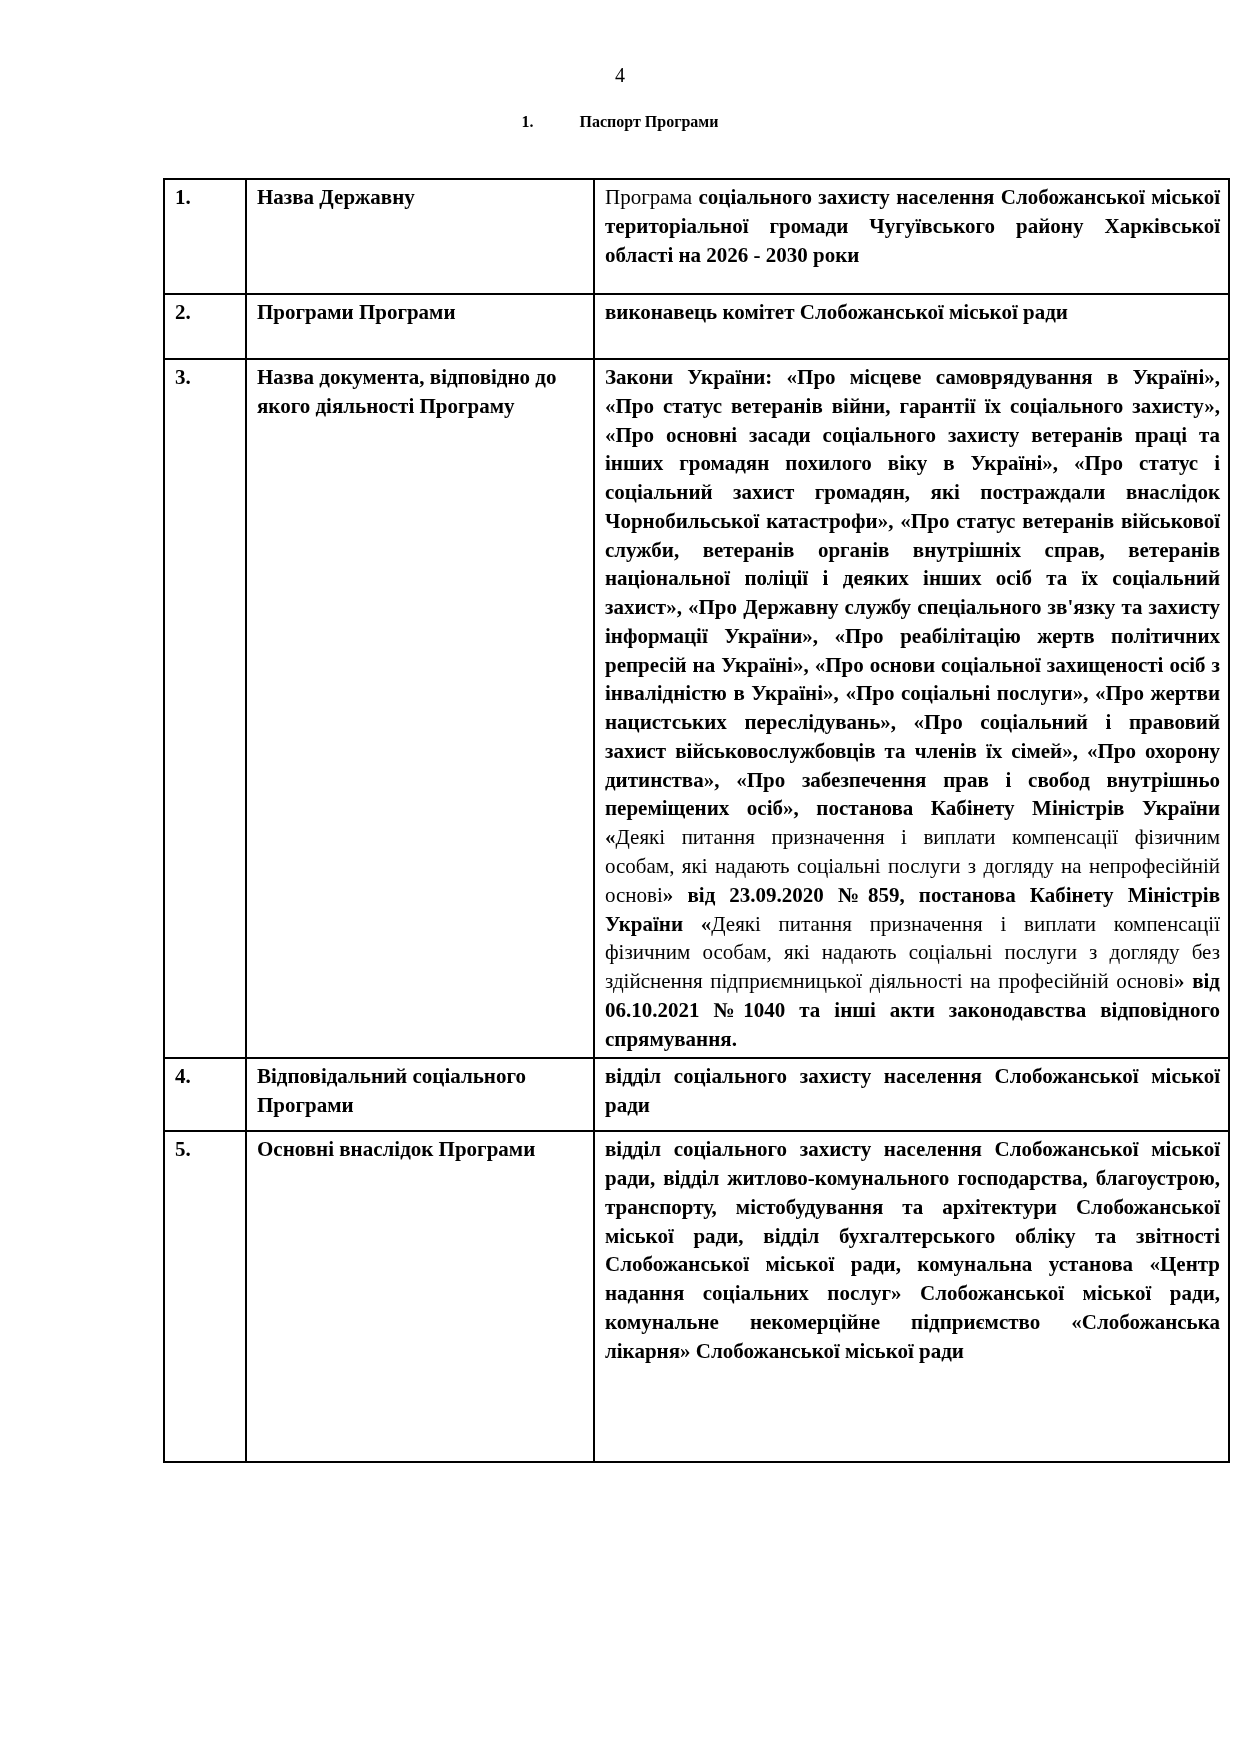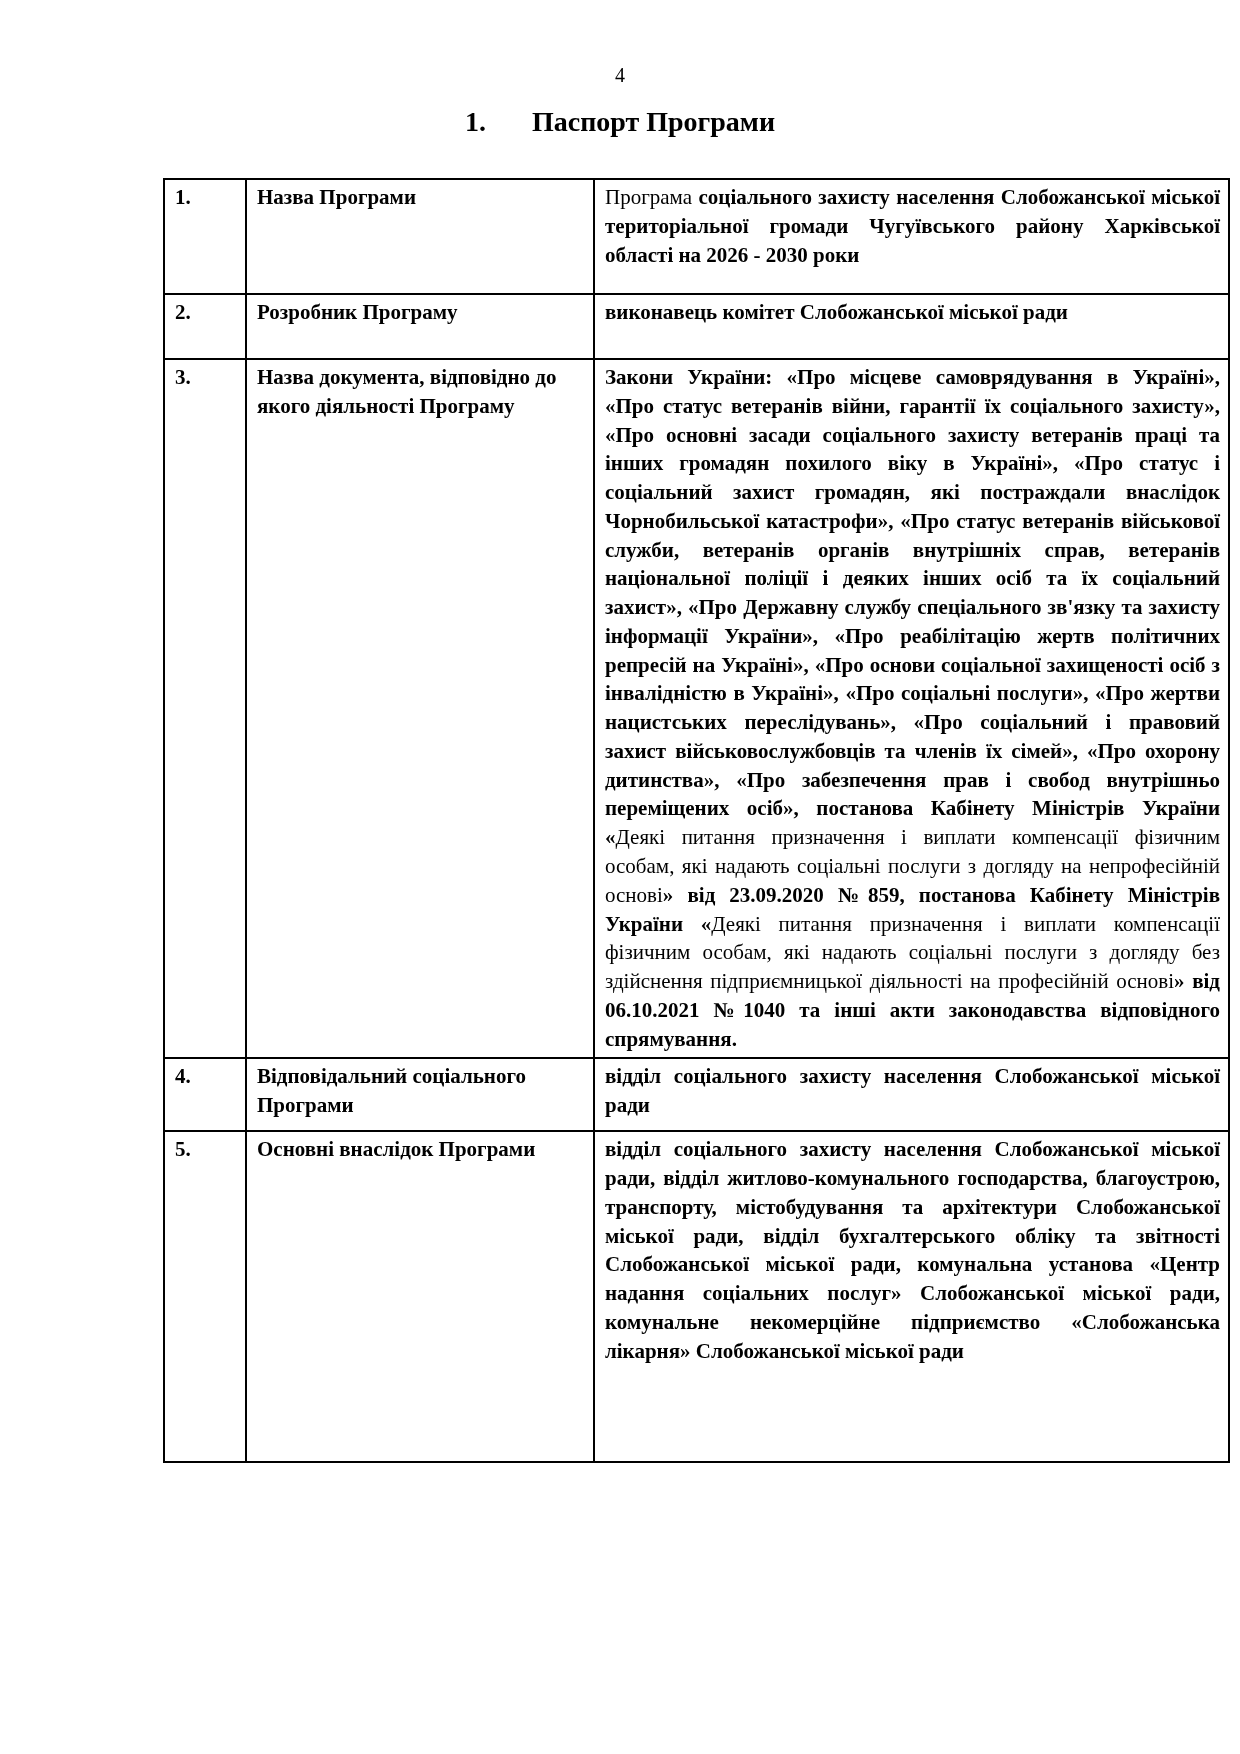--- a/index.html
+++ b/index.html
@@ -19,21 +19,21 @@
   .page-number {
     padding-top: 62px;
     text-align: center;
     font-size: 20px;
     line-height: 26px;
     font-weight: normal;
   }
   .heading {
     margin-top: 20px;
     text-align: center;
-    font-size: 28px;
+    font-size: 16px;
     line-height: 28px;
     font-weight: bold;
   }
   .heading .num {
     display: inline-block;
     margin-right: 46px;
   }
   table.passport {
     margin: 42px 0 0 163px;
     width: 1005px;
@@ -67,26 +67,26 @@
   <div class="page-number">4</div>
 
   <div class="heading">
     <span class="num">1.</span><span>Паспорт Програми</span>
   </div>
 
   <table class="passport">
     <tbody>
         <tr>
           <td class="c-num">1.</td>
-          <td class="c-label">Назва Програми</td>
+          <td class="c-label">Назва Державну</td>
           <td class="c-value"><span class="seg-r">Програма </span><span class="seg-b">соціального захисту населення Слобожанської міської територіальної громади Чугуївського району Харківської області на 2026 - 2030 роки</span></td>
         </tr>
         <tr>
           <td class="c-num">2.</td>
-          <td class="c-label">Розробник Програму</td>
+          <td class="c-label">Програми Програми</td>
           <td class="c-value"><span class="seg-b">виконавець комітет Слобожанської міської ради</span></td>
         </tr>
         <tr>
           <td class="c-num">3.</td>
           <td class="c-label">Назва документа, відповідно до якого діяльності Програму</td>
           <td class="c-value"><span class="seg-b">Закони України: «Про місцеве самоврядування в Україні», «Про статус ветеранів війни, гарантії їх соціального захисту», «Про основні засади соціального захисту ветеранів праці та інших громадян похилого віку в Україні», «Про статус і соціальний захист громадян, які постраждали внаслідок Чорнобильської катастрофи», «Про статус ветеранів військової служби, ветеранів органів внутрішніх справ, ветеранів національної поліції і деяких інших осіб та їх соціальний захист», «Про Державну службу спеціального зв'язку та захисту інформації України», «Про реабілітацію жертв політичних репресій на Україні», «Про основи соціальної захищеності осіб з інвалідністю в Україні», «Про соціальні послуги», «Про жертви нацистських переслідувань», «Про соціальний і правовий захист військовослужбовців та членів їх сімей», «Про охорону дитинства», «Про забезпечення прав і свобод внутрішньо переміщених осіб», постанова Кабінету Міністрів України «</span><span class="seg-r">Деякі питання призначення і виплати компенсації фізичним особам, які надають соціальні послуги з догляду на непрофесійній основі</span><span class="seg-b">» від 23.09.2020 №859, постанова Кабінету Міністрів України «</span><span class="seg-r">Деякі питання призначення і виплати компенсації фізичним особам, які надають соціальні послуги з догляду без здійснення підприємницької діяльності на професійній основі</span><span class="seg-b">» від 06.10.2021 №1040 та інші акти законодавства відповідного спрямування.</span></td>
         </tr>
         <tr>
           <td class="c-num">4.</td>
           <td class="c-label">Відповідальний соціального Програми</td>

